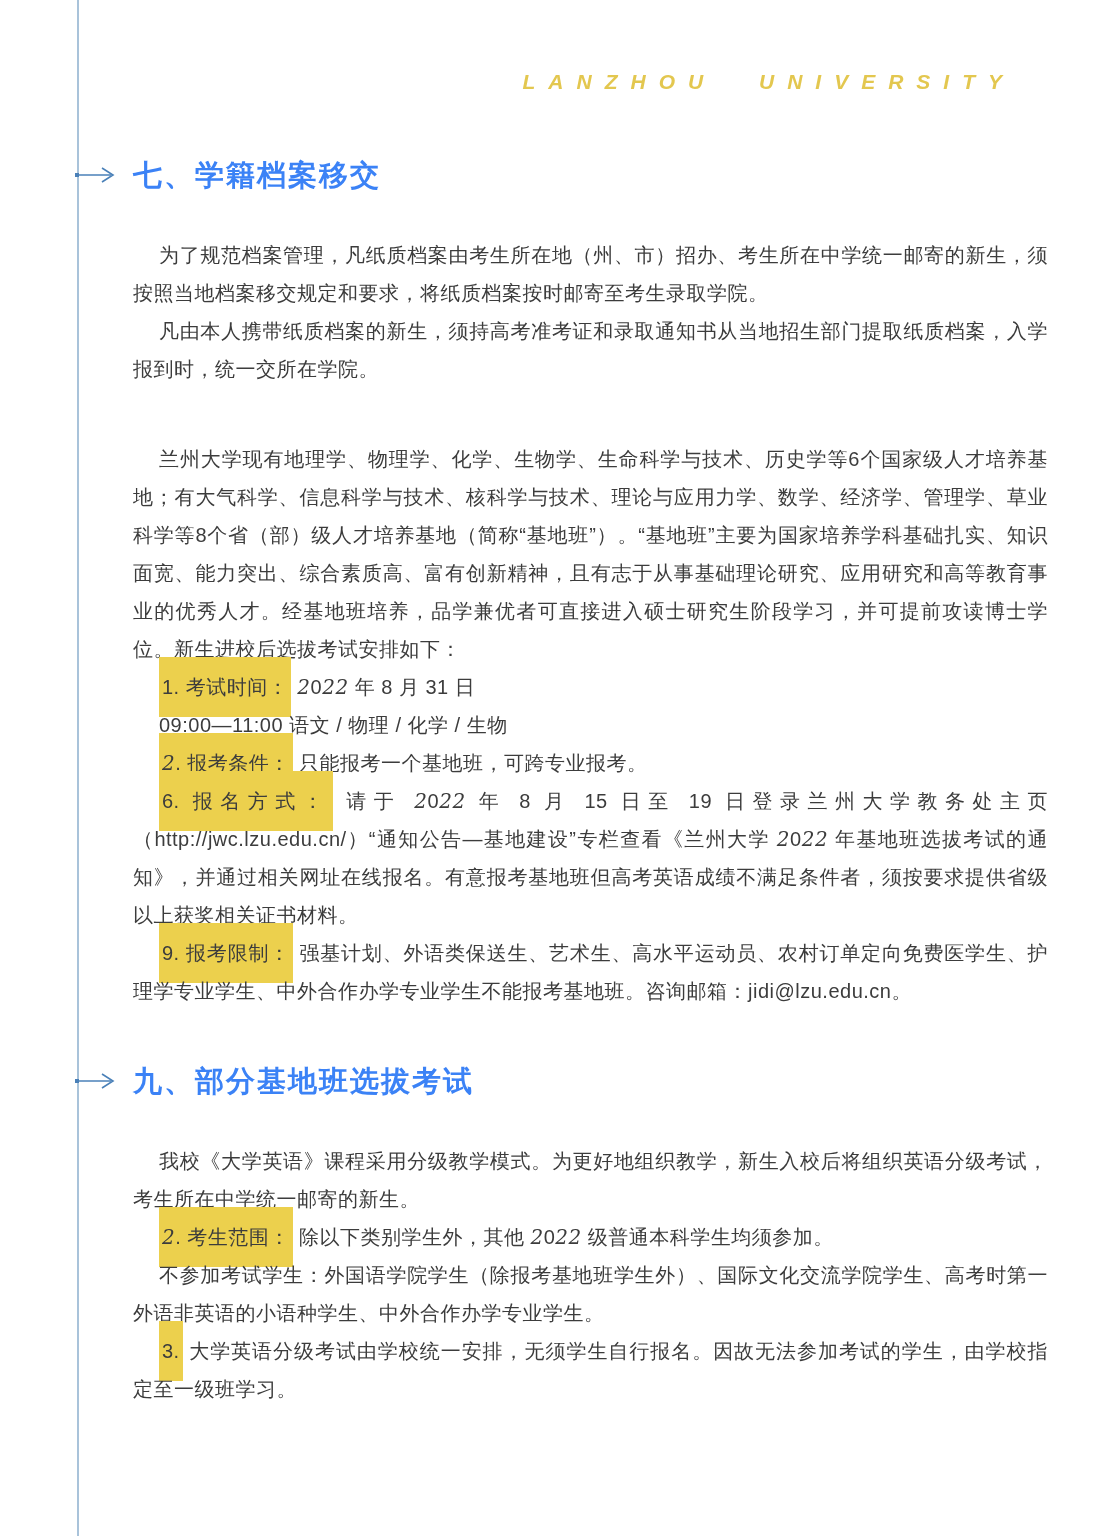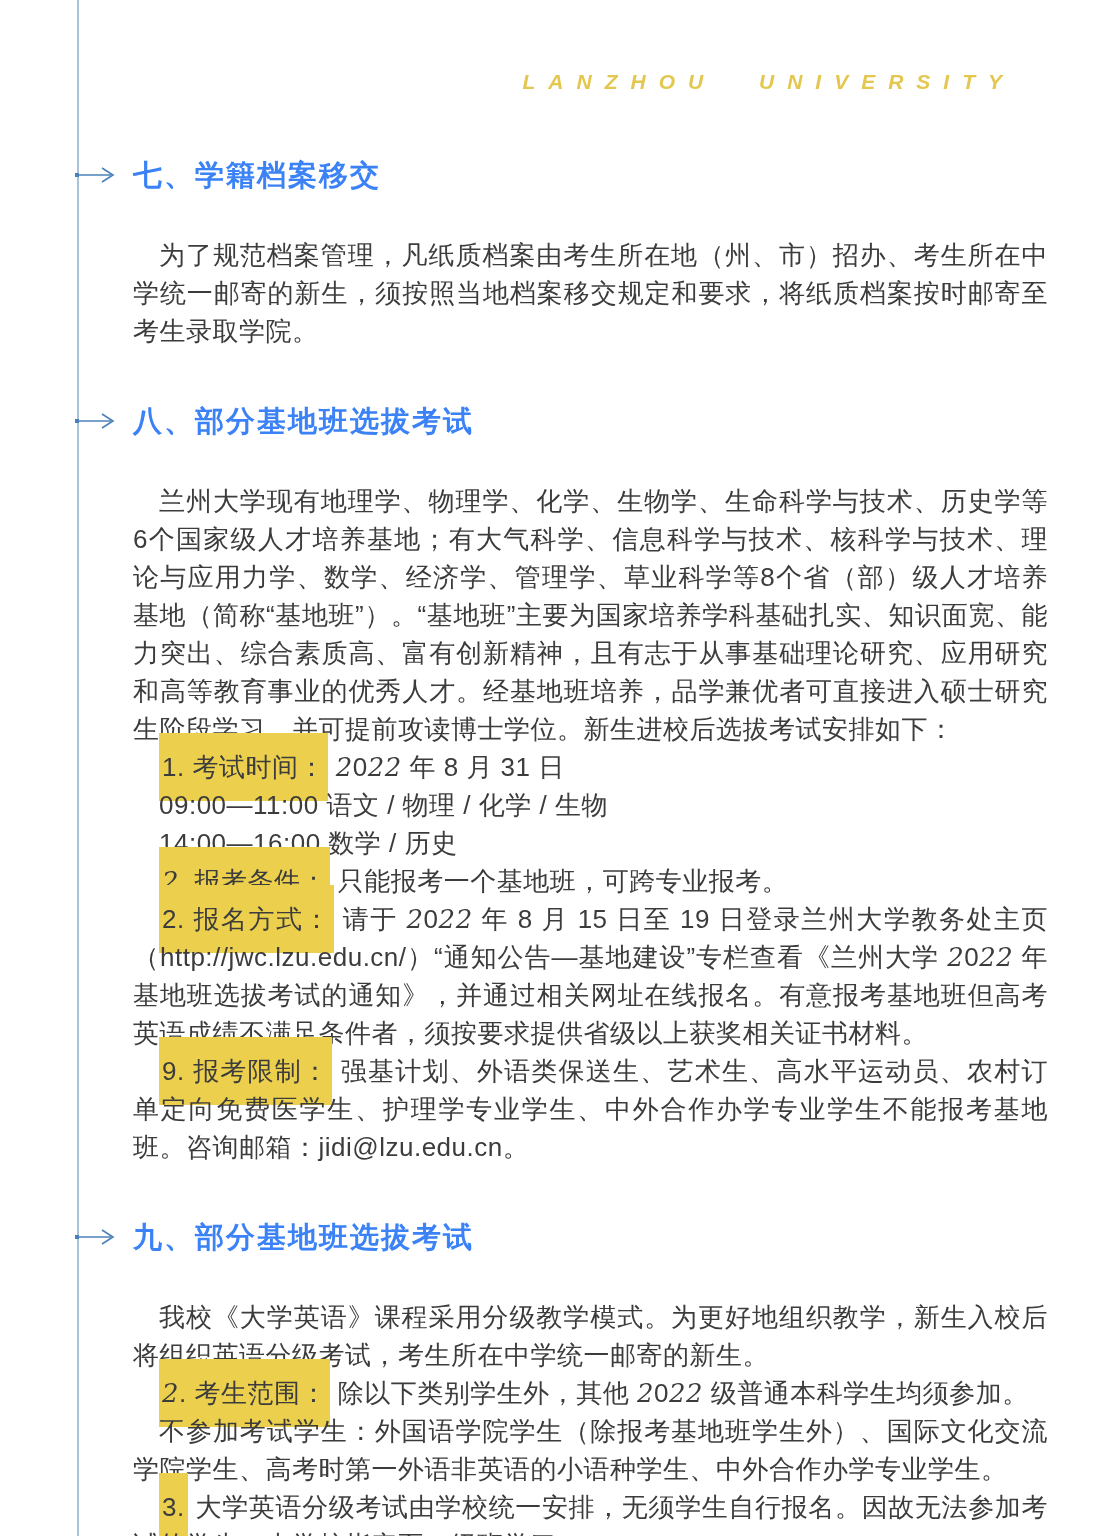--- a/index.html
+++ b/index.html
@@ -44,21 +44,21 @@
     color: #3b82f6;
     letter-spacing: 2px;
   }
   .arrow-marker {
     position: absolute;
     left: -58px;
     top: 8px;
   }
   .para {
     margin: 0;
-    font-size: 26px;
+    font-size: 20px;
     line-height: 38px;
     text-align: justify;
     text-indent: 26px;
     letter-spacing: 0.5px;
   }
   .hl {
     background: #ecd04d;
     padding: 19px 3px;
   }
   .two {
@@ -79,39 +79,31 @@
       <div class="heading-row">
         <svg class="arrow-marker" width="46" height="22" viewBox="0 0 46 22">
           <rect x="0" y="9" width="4" height="4" fill="#4a80b8"></rect>
           <line x1="1" y1="11" x2="36" y2="11" stroke="#4a80b8" stroke-width="1.6"></line>
           <polyline points="27,4 38,11 27,18" fill="none" stroke="#4a80b8" stroke-width="1.6"></polyline>
         </svg>
         <h2 class="section-title">七、学籍档案移交</h2>
       </div>
       <div class="paras">
           <p class="para"><span>为了规范档案管理，凡纸质档案由考生所在地（州、市）招办、考生所在中学统一邮寄的新生，须按照当地档案移交规定和要求，将纸质档案按时邮寄至考生录取学院。</span></p>
+          <p class="para"><span>凡由本人携带纸质档案的新生，须持高考准考证和录取通知书从当地招生部门提取纸质档案，入学报到时，统一交所在学院。</span></p>
         </div>
     </section>
 
     <section class="section">
-      <div class="heading-row">
-        <svg class="arrow-marker" width="46" height="22" viewBox="0 0 46 22">
-          <rect x="0" y="9" width="4" height="4" fill="#4a80b8"></rect>
-          <line x1="1" y1="11" x2="36" y2="11" stroke="#4a80b8" stroke-width="1.6"></line>
-          <polyline points="27,4 38,11 27,18" fill="none" stroke="#4a80b8" stroke-width="1.6"></polyline>
-        </svg>
-        <h2 class="section-title">八、部分基地班选拔考试</h2>
-      </div>
       <div class="paras">
           <p class="para"><span>兰州大学现有地理学、物理学、化学、生物学、生命科学与技术、历史学等6个国家级人才培养基地；有大气科学、信息科学与技术、核科学与技术、理论与应用力学、数学、经济学、管理学、草业科学等8个省（部）级人才培养基地（简称“基地班”）。“基地班”主要为国家培养学科基础扎实、知识面宽、能力突出、综合素质高、富有创新精神，且有志于从事基础理论研究、应用研究和高等教育事业的优秀人才。经基地班培养，品学兼优者可直接进入硕士研究生阶段学习，并可提前攻读博士学位。新生进校后选拔考试安排如下：</span></p>
           <p class="para"><span class="hl">1. 考试时间：</span><span> <span class="two">2</span>0<span class="two">2</span><span class="two">2</span> 年 8 月 31 日</span></p>
           <p class="para"><span>09:00—11:00 语文 / 物理 / 化学 / 生物</span></p>
-          <p class="para"><span>14:00—16:00 数学 / 历史</span></p>
           <p class="para"><span class="hl"><span class="two">2</span>. 报考条件：</span><span> 只能报考一个基地班，可跨专业报考。</span></p>
-          <p class="para"><span class="hl">2. 报名方式：</span><span> 请于 <span class="two">2</span>0<span class="two">2</span><span class="two">2</span> 年 8 月 15 日至 19 日登录兰州大学教务处主页（http://jwc.lzu.edu.cn/）“通知公告—基地建设”专栏查看《兰州大学 <span class="two">2</span>0<span class="two">2</span><span class="two">2</span> 年基地班选拔考试的通知》，并通过相关网址在线报名。有意报考基地班但高考英语成绩不满足条件者，须按要求提供省级以上获奖相关证书材料。</span></p>
+          <p class="para"><span class="hl">6. 报名方式：</span><span> 请于 <span class="two">2</span>0<span class="two">2</span><span class="two">2</span> 年 8 月 15 日至 19 日登录兰州大学教务处主页（http://jwc.lzu.edu.cn/）“通知公告—基地建设”专栏查看《兰州大学 <span class="two">2</span>0<span class="two">2</span><span class="two">2</span> 年基地班选拔考试的通知》，并通过相关网址在线报名。有意报考基地班但高考英语成绩不满足条件者，须按要求提供省级以上获奖相关证书材料。</span></p>
           <p class="para"><span class="hl">9. 报考限制：</span><span> 强基计划、外语类保送生、艺术生、高水平运动员、农村订单定向免费医学生、护理学专业学生、中外合作办学专业学生不能报考基地班。咨询邮箱：jidi@lzu.edu.cn。</span></p>
         </div>
     </section>
 
     <section class="section">
       <div class="heading-row">
         <svg class="arrow-marker" width="46" height="22" viewBox="0 0 46 22">
           <rect x="0" y="9" width="4" height="4" fill="#4a80b8"></rect>
           <line x1="1" y1="11" x2="36" y2="11" stroke="#4a80b8" stroke-width="1.6"></line>
           <polyline points="27,4 38,11 27,18" fill="none" stroke="#4a80b8" stroke-width="1.6"></polyline>

